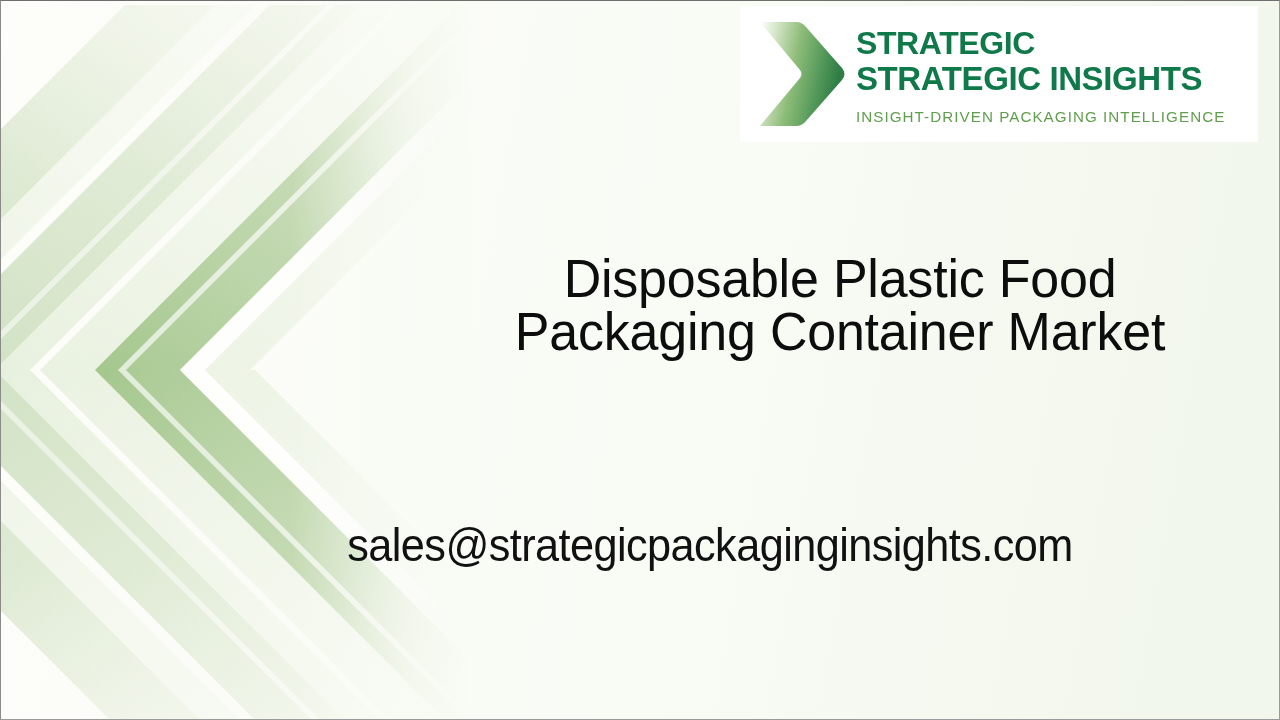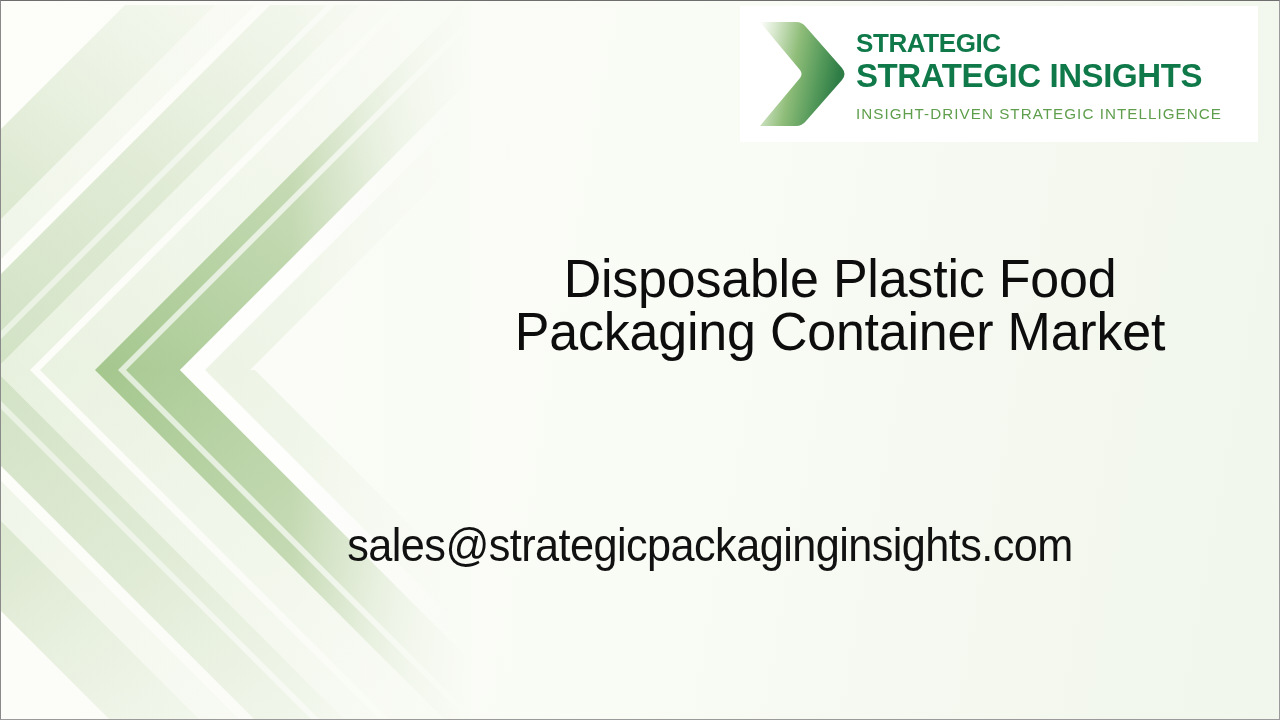--- a/index.html
+++ b/index.html
@@ -71,21 +71,21 @@
     padding-top: 4px;
   }
   .logo-line {
     color: #10794a;
     font-family: "Liberation Sans", sans-serif;
     font-weight: bold;
     line-height: 1.0;
     letter-spacing: -0.4px;
     white-space: nowrap;
   }
-  #logo-line-1 { font-size: 26px; }
+  #logo-line-1 { font-size: 32px; }
   #logo-line-2 { font-size: 33px; margin-top: 3px; }
   #logo-tagline {
     margin-top: 13px;
     color: #5f9e4c;
     font-size: 15.2px;
     font-weight: normal;
     letter-spacing: 1.05px;
     white-space: nowrap;
     font-family: "Liberation Sans", sans-serif;
   }
@@ -214,21 +214,21 @@
             <stop offset="78%" stop-color="#54995a"></stop>
             <stop offset="100%" stop-color="#2f7d46"></stop>
           </linearGradient>
         </defs>
         <path d="M8,4 L44,4 Q50,4 54,9 L90,50 Q95,56 90,62 L54,103 Q50,108 44,108 L8,108 L48,60 Q51,56 48,52 Z" fill="url(#chevGrad)"></path>
       </svg>
     </div>
     <div id="logo-text">
       <div class="logo-line" id="logo-line-1">STRATEGIC</div>
       <div class="logo-line" id="logo-line-2">STRATEGIC INSIGHTS</div>
-      <div id="logo-tagline">INSIGHT-DRIVEN STRATEGIC INTELLIGENCE</div>
+      <div id="logo-tagline">INSIGHT-DRIVEN PACKAGING INTELLIGENCE</div>
     </div>
   </div>
 
   <div id="title">Disposable Plastic Food Packaging Container Market</div>
 
   <div id="email">sales@strategicpackaginginsights.com</div>
 
   <div id="frame-border"></div>
 </div>
 

